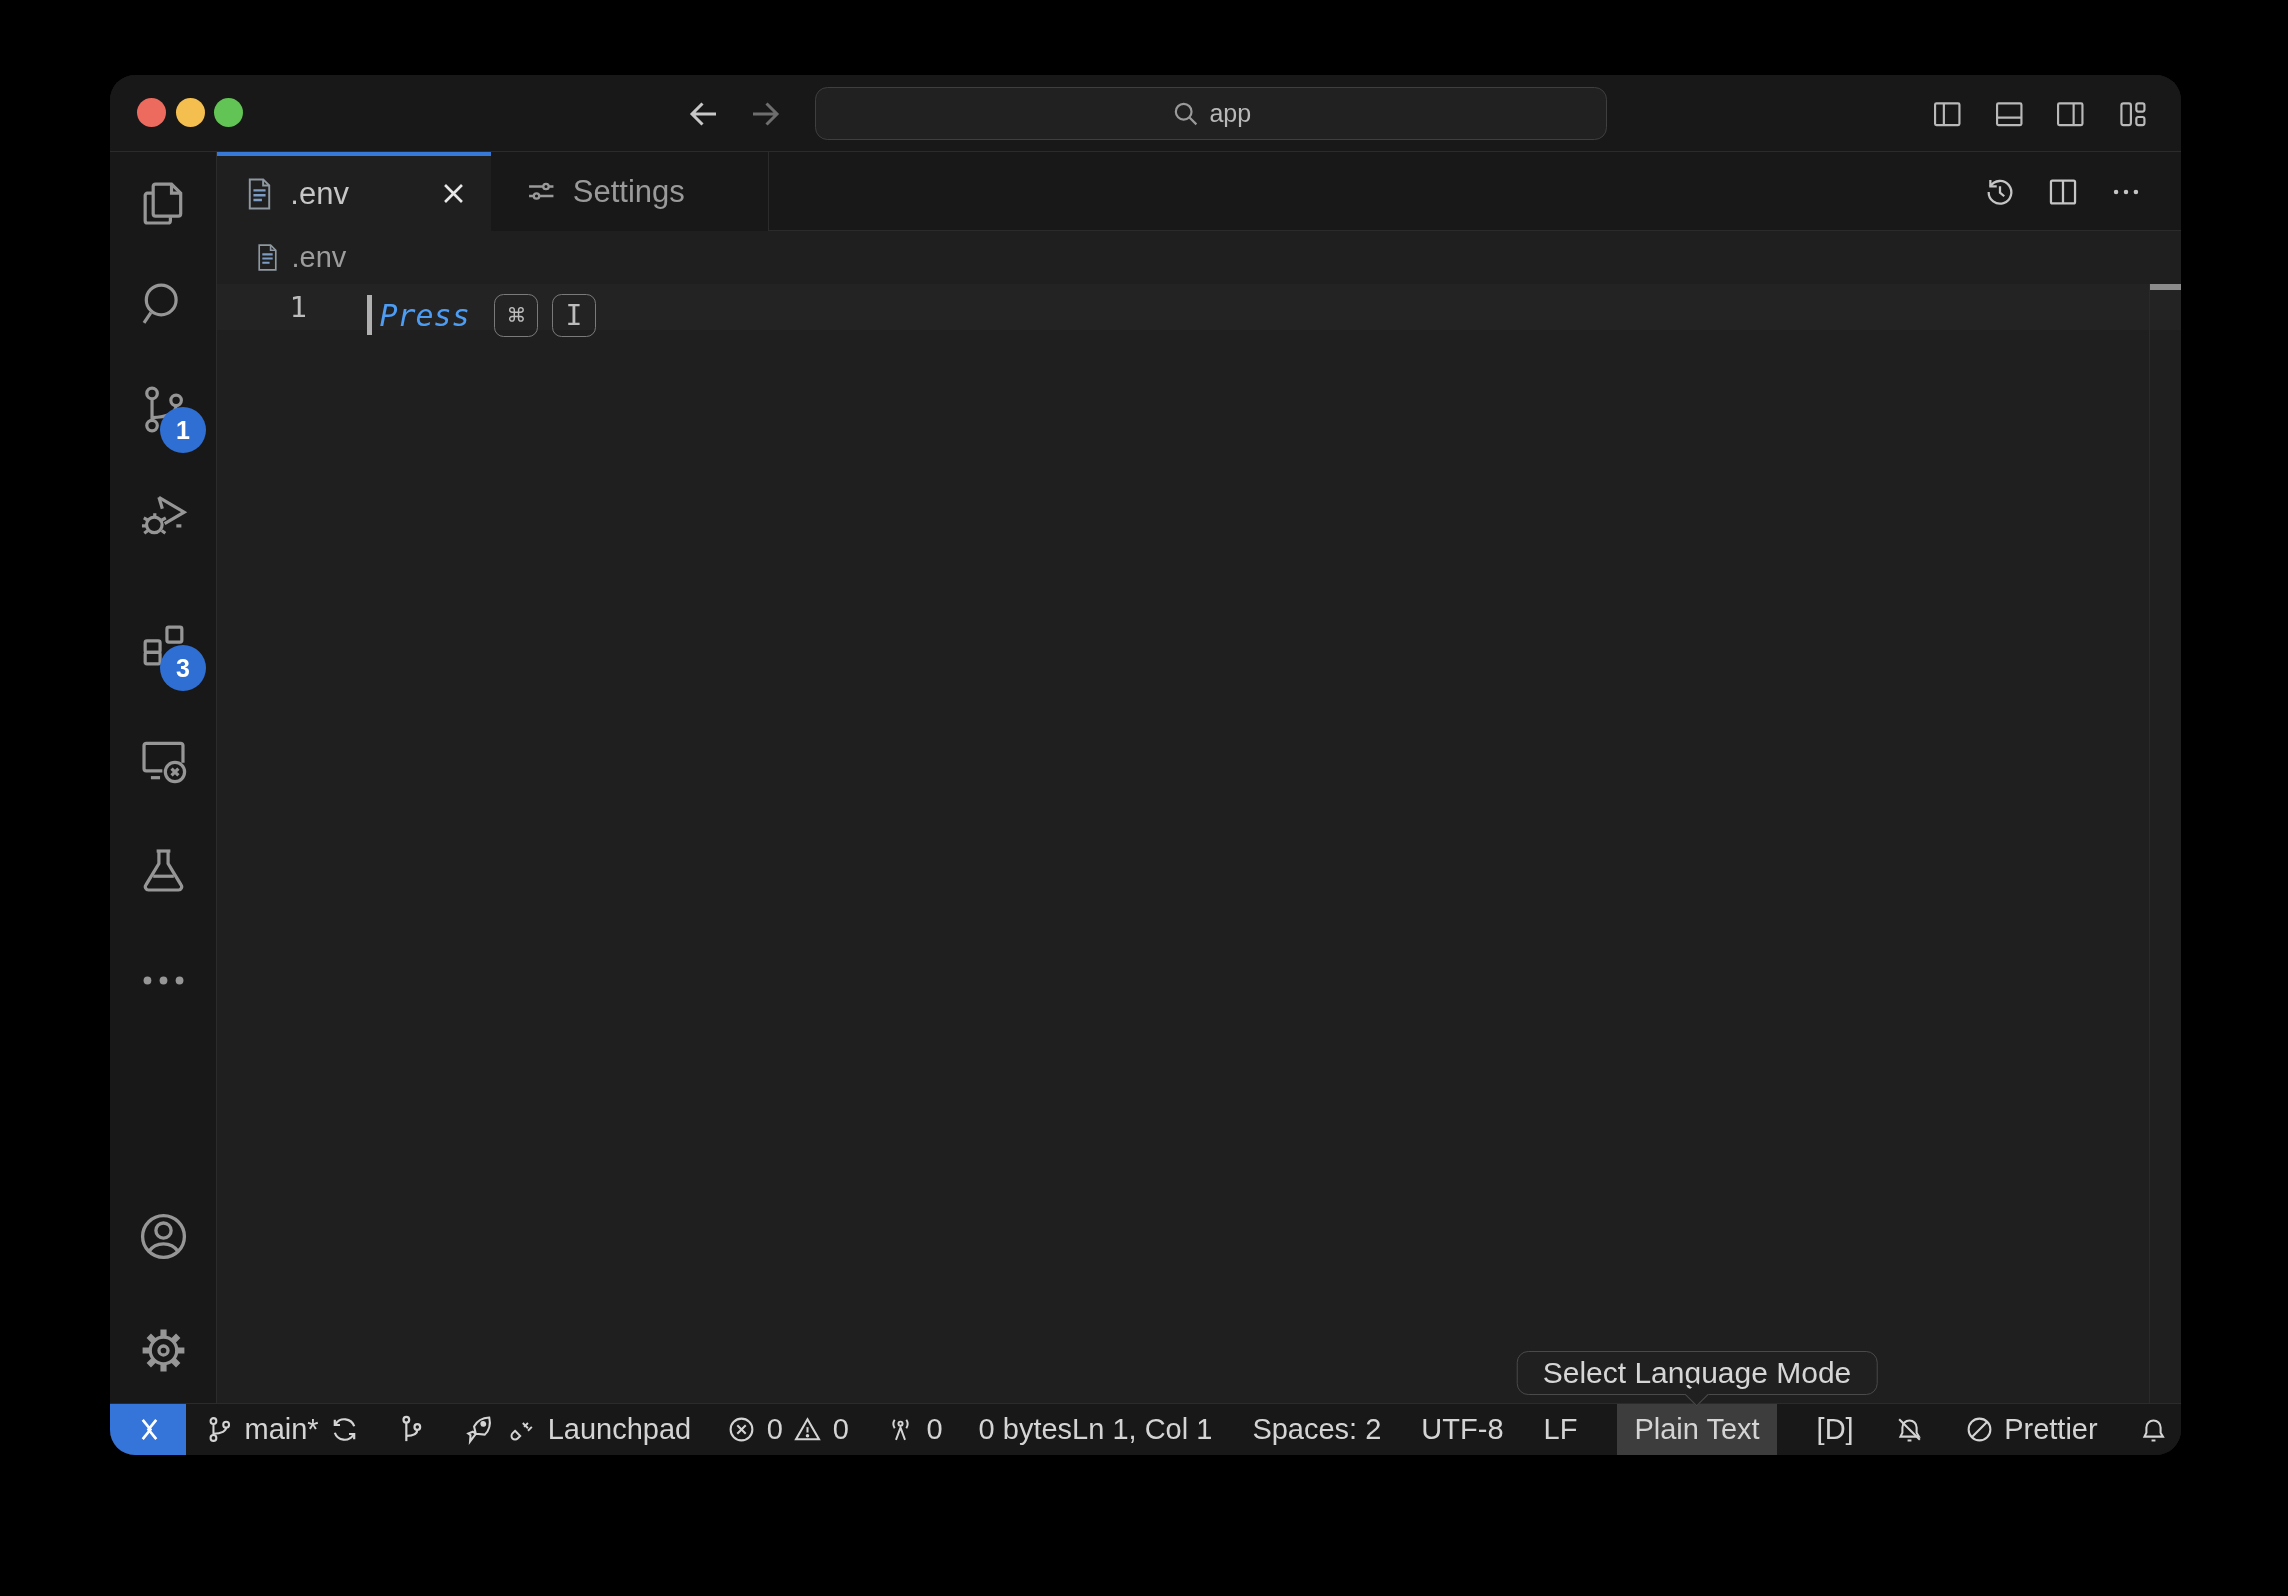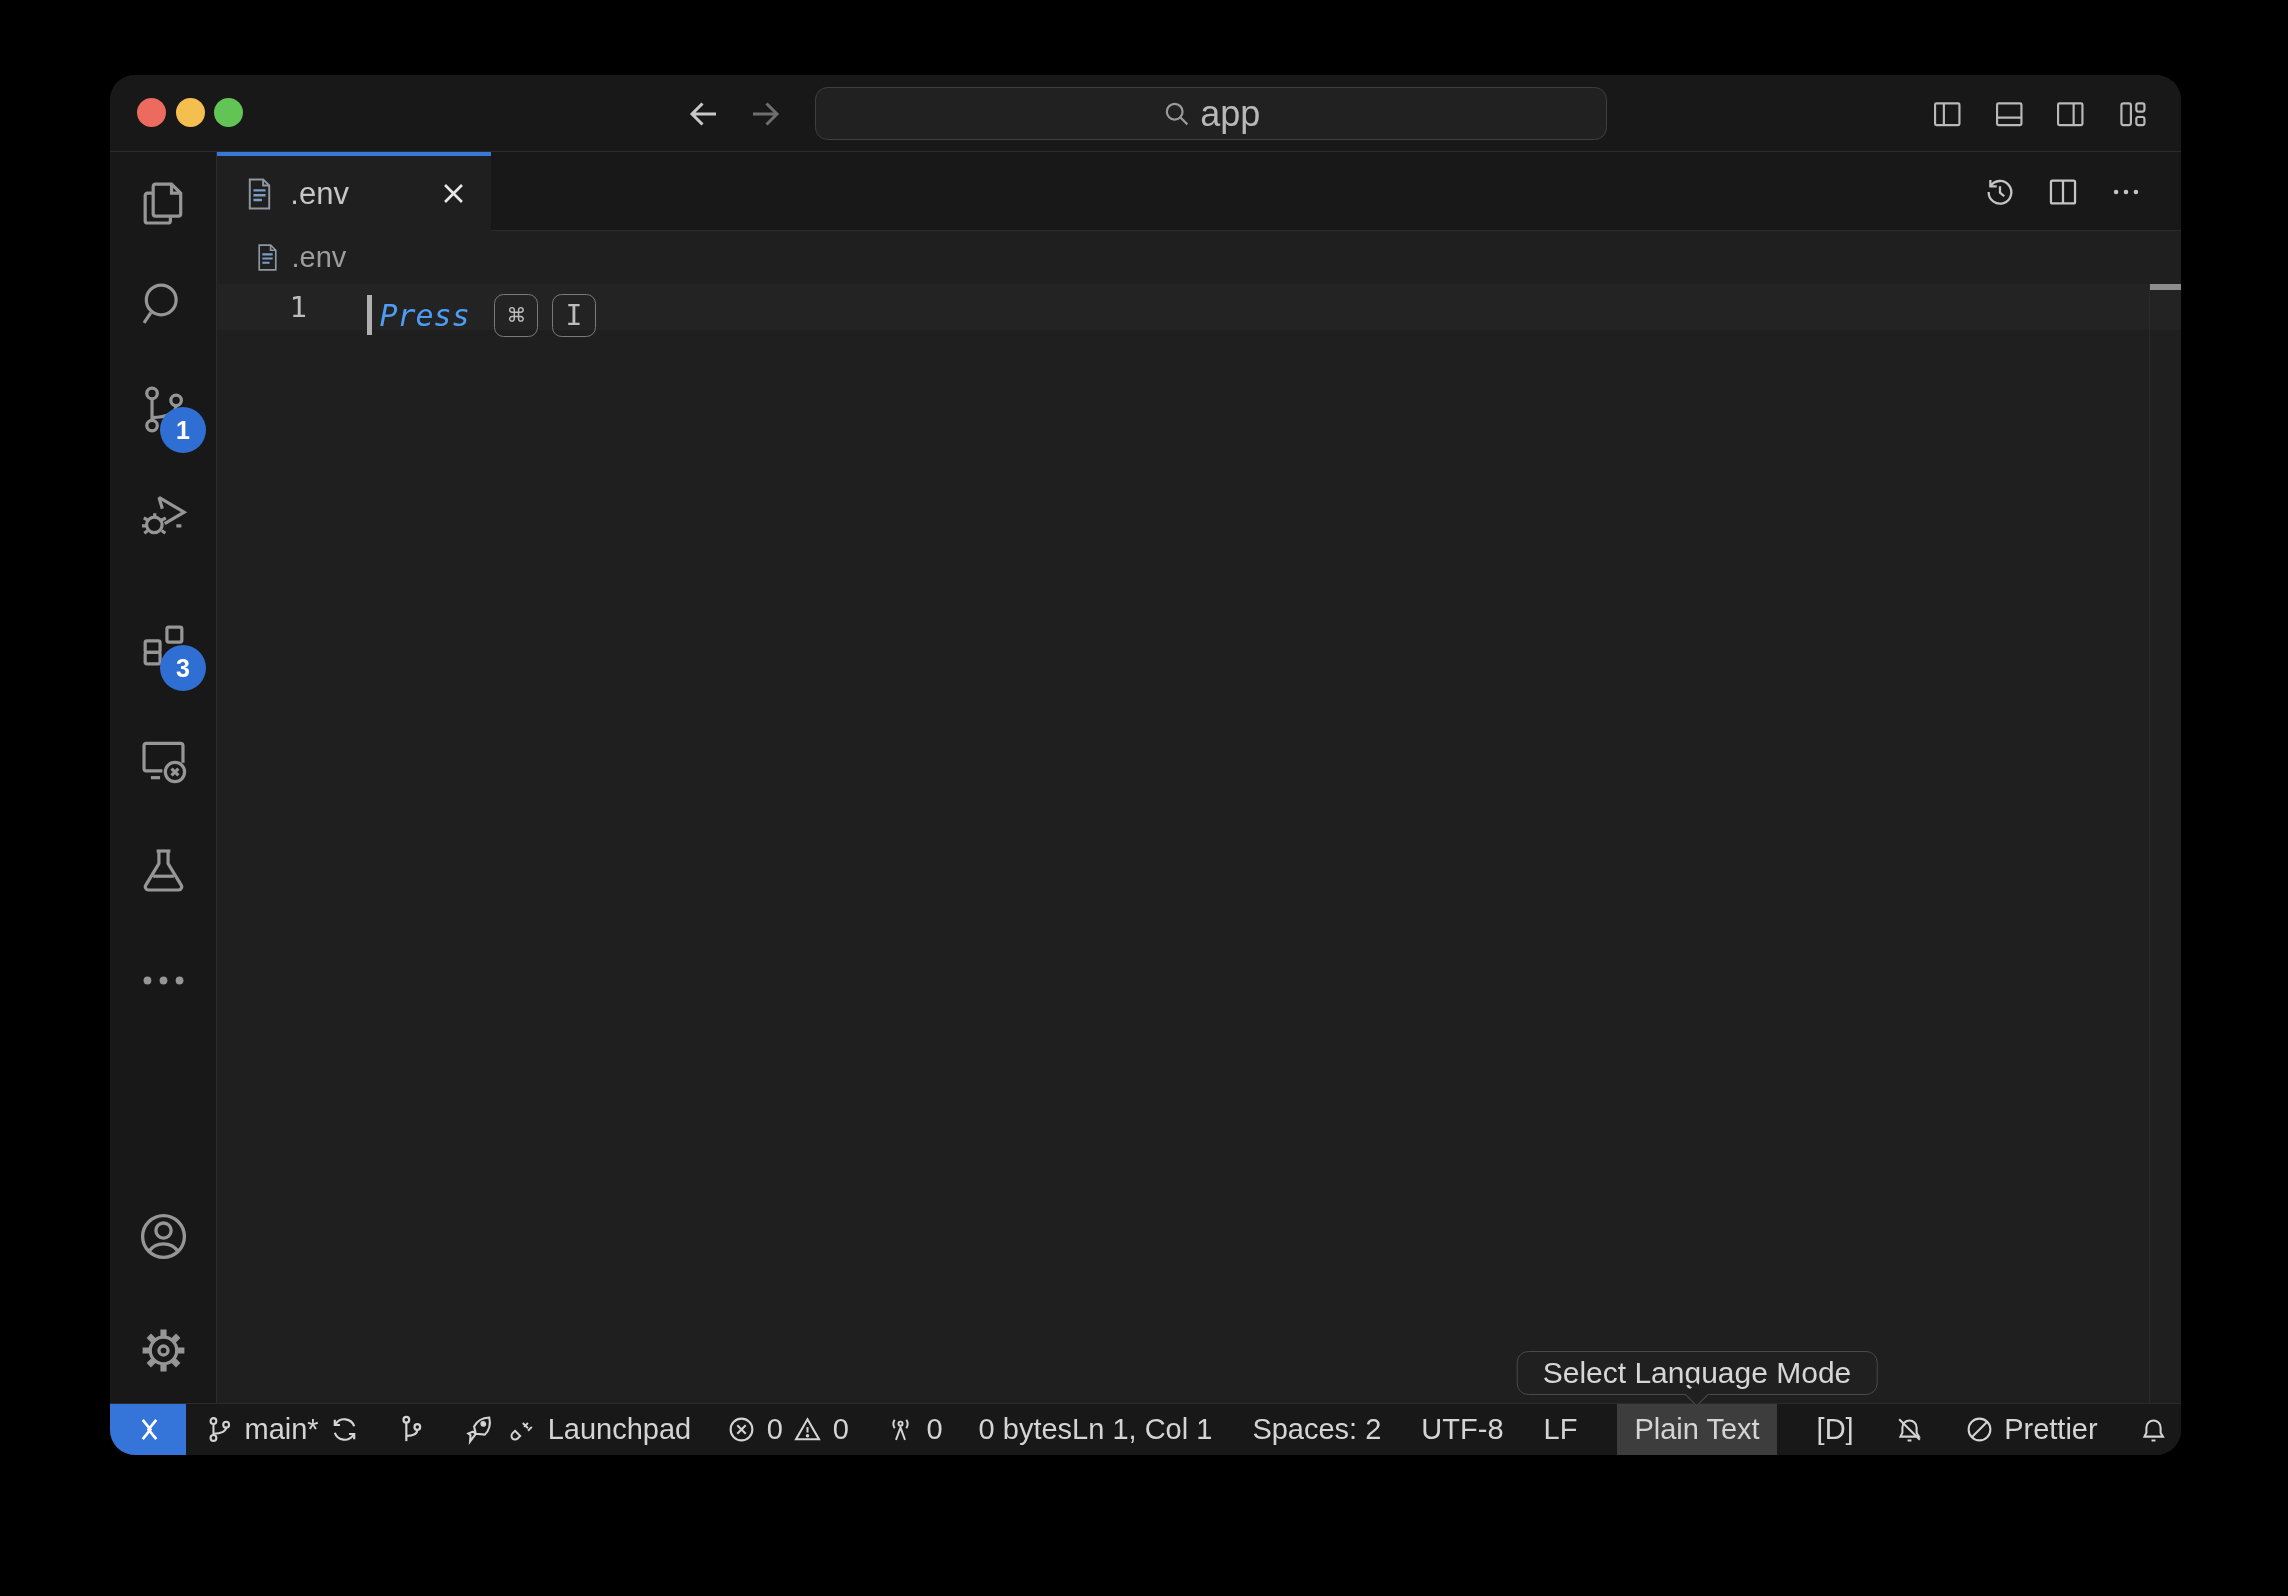--- a/index.html
+++ b/index.html
@@ -12,21 +12,21 @@
   .titlebar { position:relative; height:77px; background:#181818; border-bottom:1px solid #2b2b2b; }
   .traffic { position:absolute; top:23px; left:27px; display:flex; gap:9.6px; }
   .tl { width:29px; height:29px; border-radius:50%; }
   .tl.red{background:#ec6a5e} .tl.yellow{background:#f4bf4f} .tl.green{background:#61c454}
   .nav-arrows { position:absolute; top:19px; left:574px; display:flex; gap:21px; }
   .nav-btn { width:40px; height:40px; display:flex; align-items:center; justify-content:center; }
   .searchbox {
     position:absolute; left:705px; top:12.4px; width:792px; height:53px;
     background:rgba(255,255,255,0.045); border:1.4px solid #3f3f3f; border-radius:12.4px;
     display:flex; align-items:center; justify-content:center; gap:9.6px;
-    color:#b8b8b8; font-size:36px;
+    color:#b8b8b8; font-size:25px;
   }
   .layout-icons { position:absolute; right:33px; top:23px; display:flex; gap:29px; color:#b9b9b9; }
   
   .main { display:flex; height:1251px; }
   .activitybar { position:relative; width:107px; background:#181818; border-right:1px solid #2b2b2b; flex:none; }
   .ab-item { position:absolute; left:0; width:106px; height:88px; display:flex; align-items:center; justify-content:center; color:#969696; }
   .badge {
     position:absolute; min-width:46px; height:46px; padding:0 7.6px; border-radius:23px;
     background:#2f6fd3; color:#fff; font-size:25px; font-weight:bold;
     display:flex; align-items:center; justify-content:center;
@@ -223,20 +223,29 @@
               <path d="M4 2h11l5 5v19H4z" stroke="#8f98a0" stroke-width="1.6"></path>
               <path d="M15 2v5h5" stroke="#8f98a0" stroke-width="1.6"></path>
               <path d="M7 11h10M7 15h10M7 19h7" stroke="#7d9cc4" stroke-width="2"></path>
             </svg>
           <span class="tab-label">.env</span>
           <span class="tab-close">
             <svg width="29" height="29" viewBox="0 0 24 24" stroke="currentColor" stroke-width="2.2">
                 <path d="M5 5l14 14M19 5L5 19"></path>
               </svg>
           </span>
+        </div>
+        <div class="tab tab-settings">
+          <svg width="32.5" height="32.5" viewBox="0 0 24 24" fill="none" stroke="#9a9a9a" stroke-width="1.7">
+              <path d="M3 8.5h18"></path>
+              <circle cx="15.5" cy="8.5" r="2" fill="#181818"></circle>
+              <path d="M3 15.5h18"></path>
+              <circle cx="8.5" cy="15.5" r="2" fill="#181818"></circle>
+            </svg>
+          <span class="tab-label">Settings</span>
         </div>
         <div class="editor-actions">
           <svg width="34" height="34" viewBox="0 0 24 24" fill="none" stroke="currentColor" stroke-width="1.6">
               <path d="M5.2 8A8 8 0 1 1 4 12"></path>
               <path d="M5.2 3.5V8h4.5"></path>
               <path d="M12 8v4.5l3 2.5"></path>
             </svg>
           <svg width="34" height="34" viewBox="0 0 24 24" fill="none" stroke="currentColor" stroke-width="1.6">
               <rect x="3.5" y="4" width="17" height="16" rx="1"></rect>
               <path d="M12 4v16"></path>

